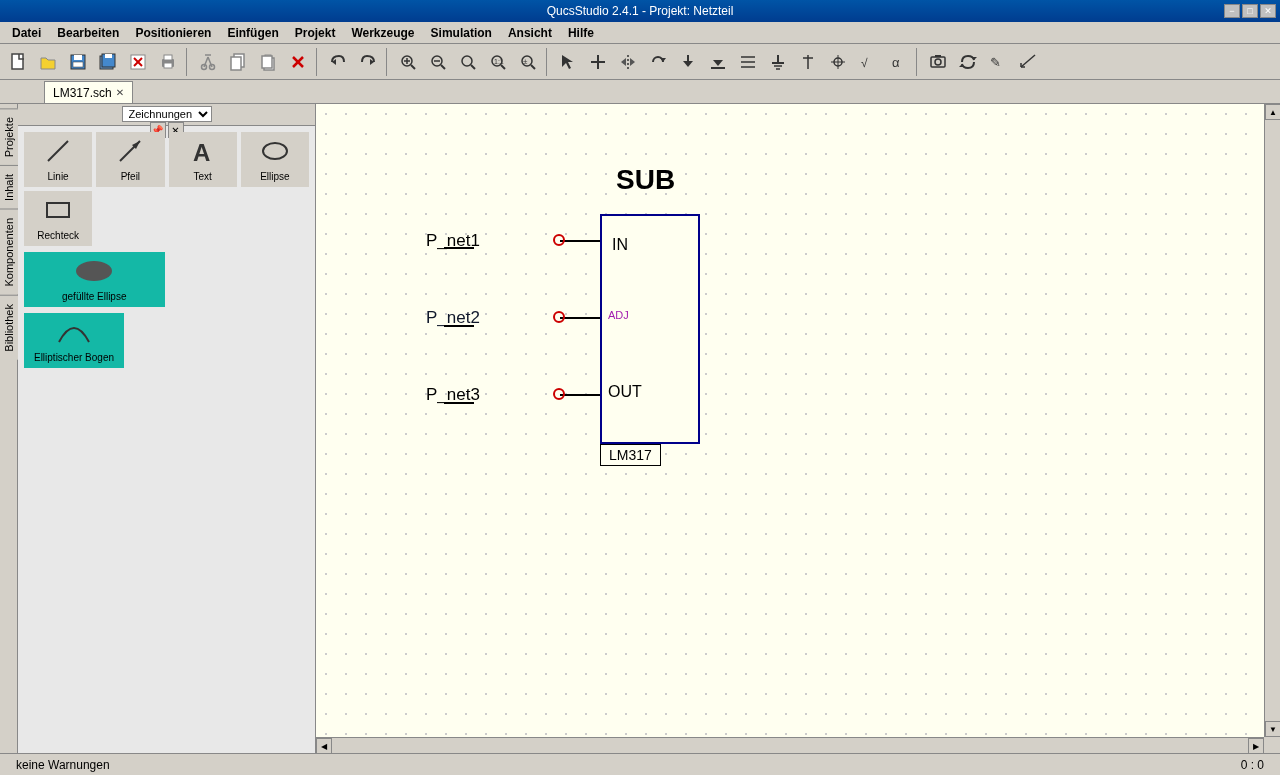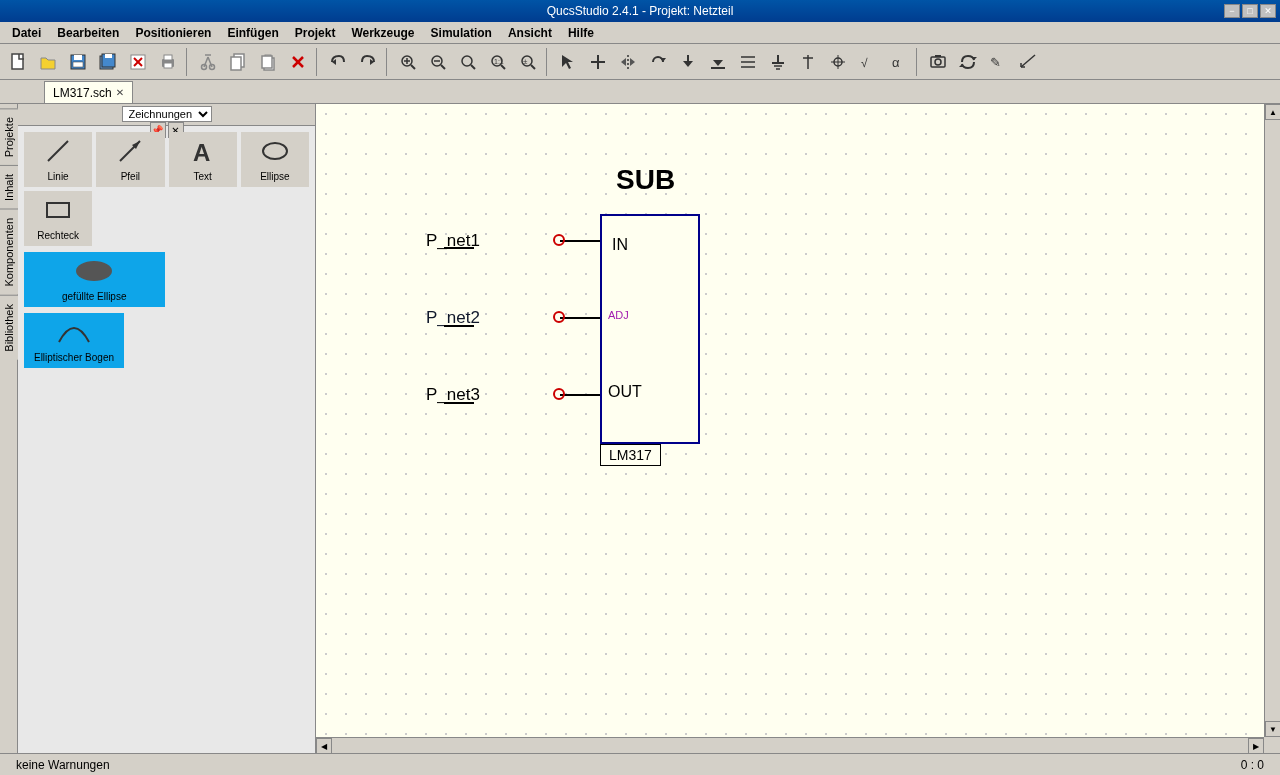--- a/index.html
+++ b/index.html
@@ -182,21 +182,21 @@
     }
     .draw-tool .icon { font-size: 22px; line-height: 1; }
     .draw-tool .label { font-size: 10px; margin-top: 2px; }
 
     .draw-tool-wide {
       display: flex;
       flex-direction: column;
       align-items: center;
       cursor: pointer;
       padding: 4px 2px;
-      background: #0ea5e9;
+      background: #14b8a6;
       border: 1px solid transparent;
     }
     .draw-tool-wide .icon { font-size: 22px; line-height: 1; }
     .draw-tool-wide .label { font-size: 10px; margin-top: 2px; }
 
     #drawing-tools-row2 {
       padding: 0 6px 6px 6px;
       display: grid;
       grid-template-columns: repeat(2, 1fr);
       gap: 4px;

